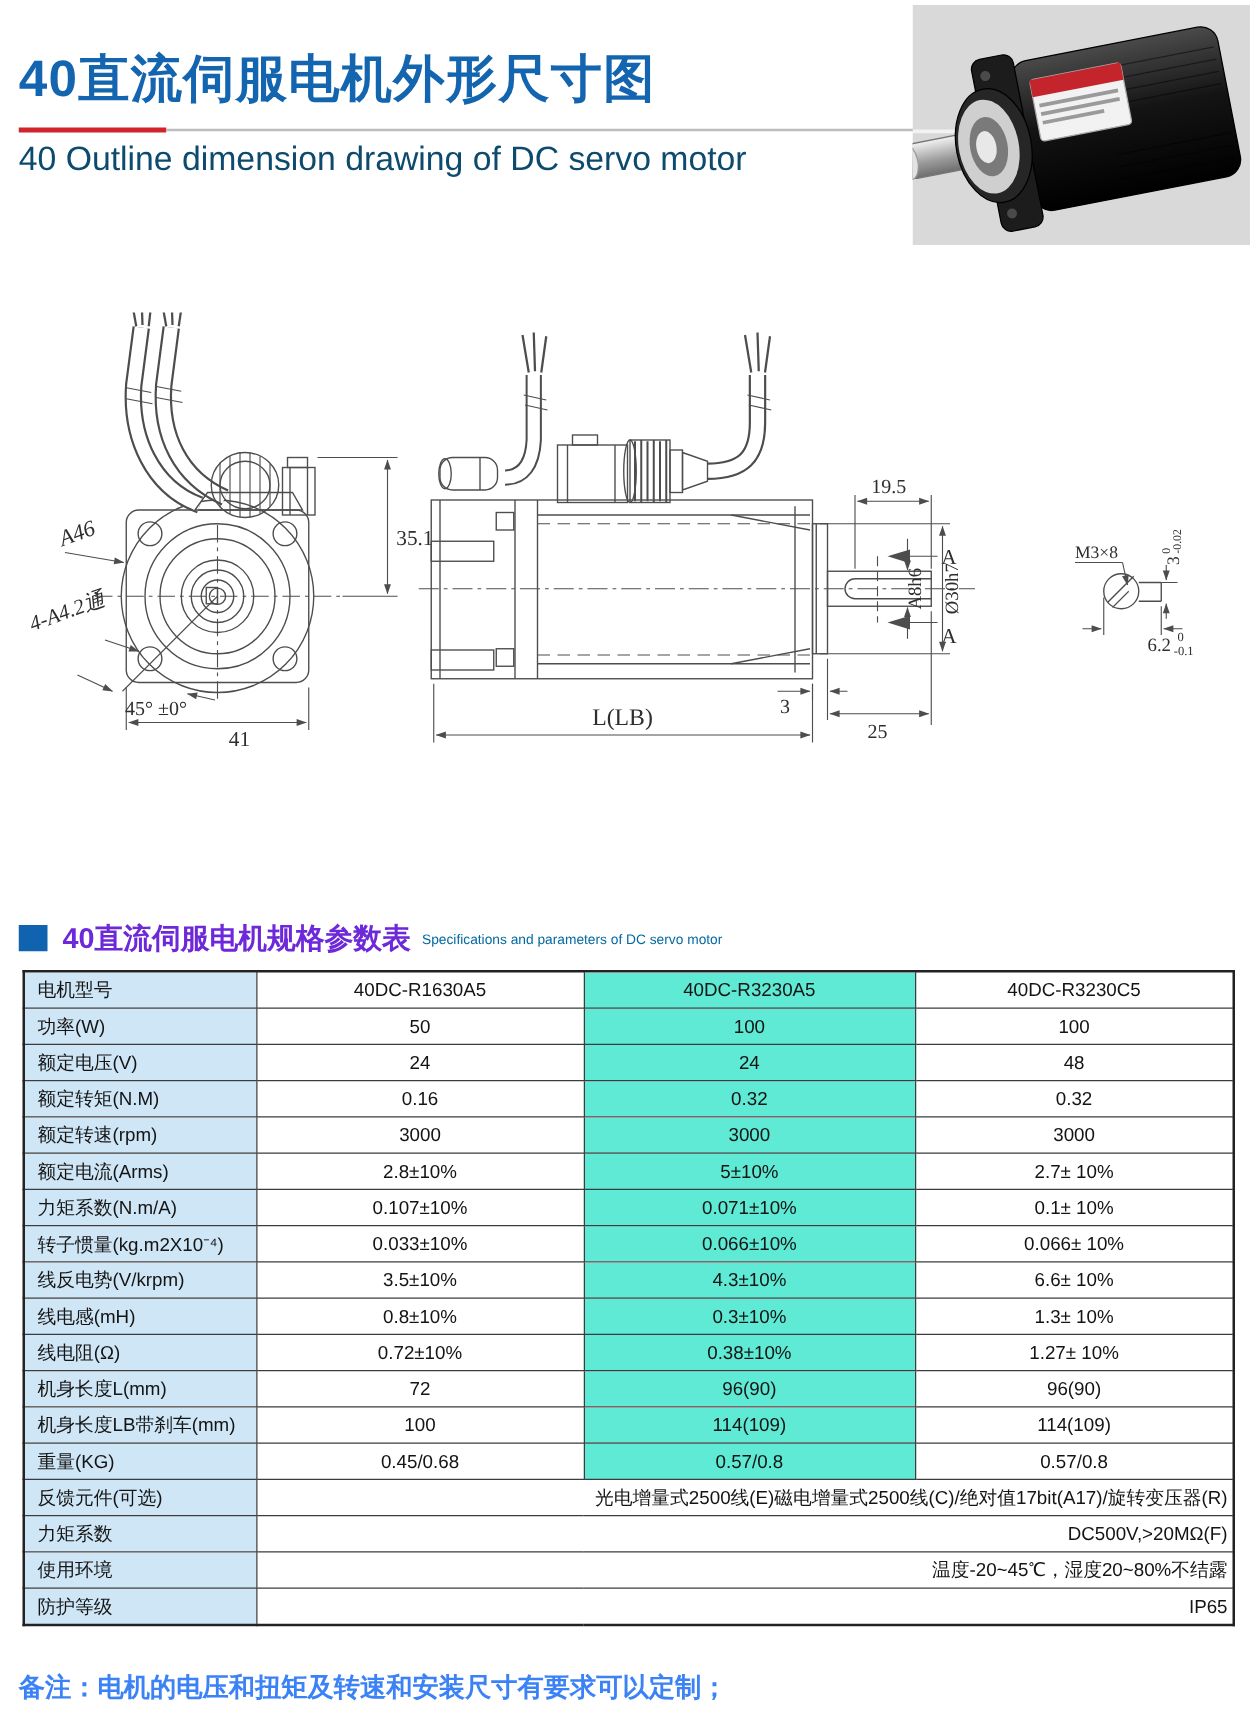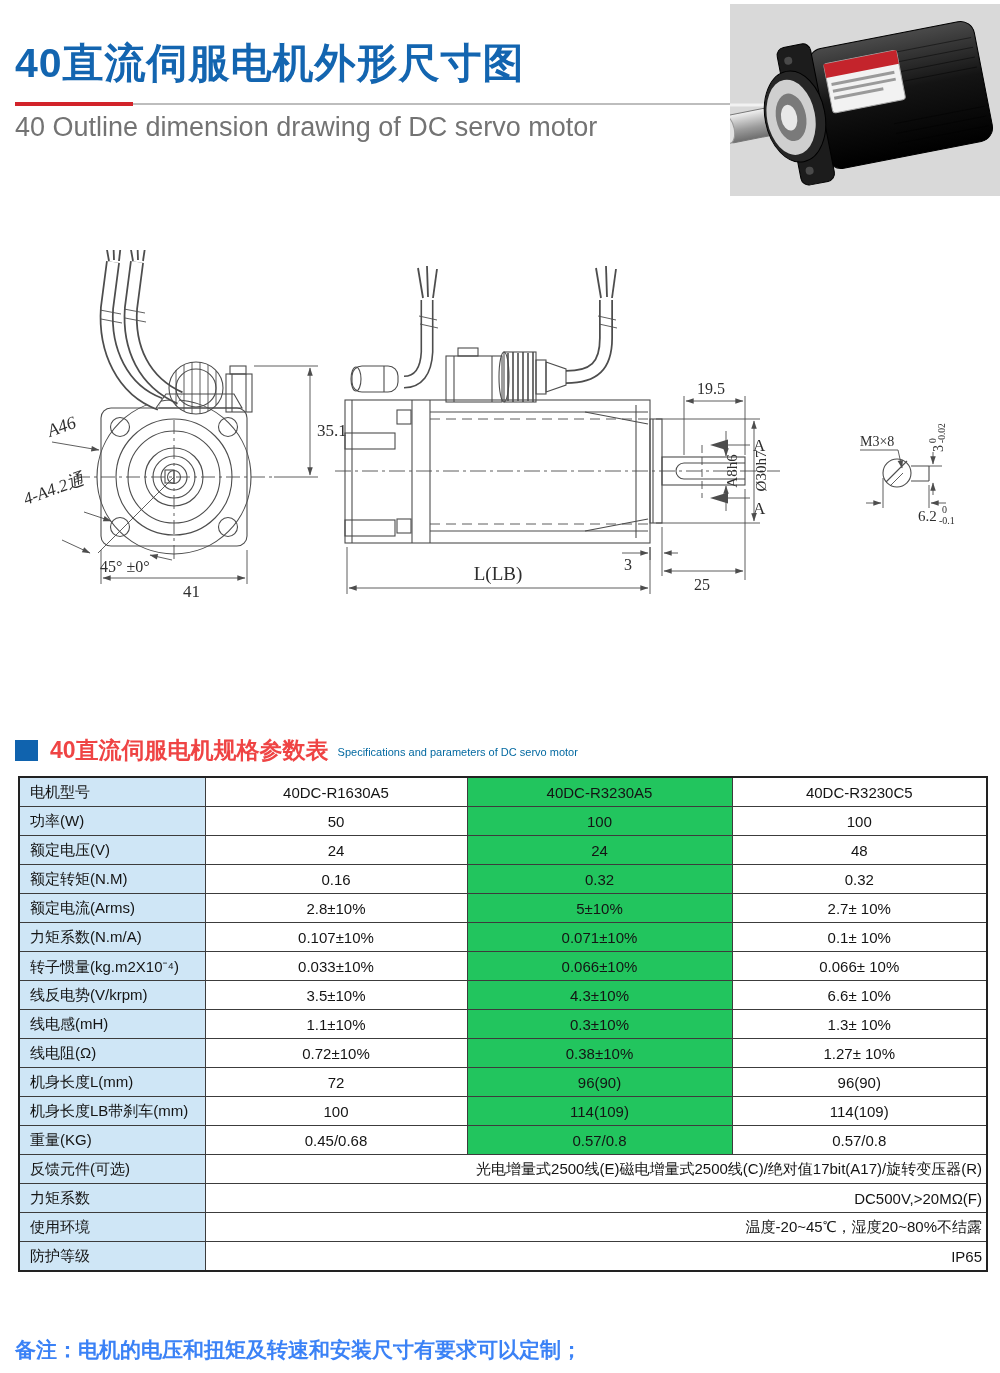--- a/index.html
+++ b/index.html
@@ -2,37 +2,37 @@
 <html><head>
 <meta charset="utf-8">
 <style>
   html,body{margin:0;padding:0;background:#888;}
   .page{position:relative;width:1000px;height:1373px;background:#ffffff;overflow:hidden;
         font-family:"Liberation Sans",sans-serif;color:#111;}
   
   .title-cn{position:absolute;left:15px;top:36px;font-size:41px;font-weight:bold;color:#1365b0;letter-spacing:1px;white-space:nowrap;}
   .rule-red{position:absolute;left:15px;top:102px;width:118px;height:4px;background:#d2232a;}
   .rule-gray{position:absolute;left:133px;top:103px;width:637px;height:2px;background:#bdbdbd;}
-  .title-en{position:absolute;left:15px;top:112px;font-size:27px;color:#737373;white-space:nowrap;}
+  .title-en{position:absolute;left:15px;top:112px;font-size:27px;color:#0c4a6e;white-space:nowrap;}
   .photo{position:absolute;left:730px;top:4px;width:270px;height:192px;}
   
   .drawing{position:absolute;left:0;top:250px;width:1000px;height:360px;}
   
   .spec-head{position:absolute;left:15px;top:735px;display:flex;align-items:center;white-space:nowrap;}
   .spec-sq{width:23px;height:21px;background:#1063ae;margin-right:12px;flex:none;}
-  .spec-cn{font-size:23px;font-weight:bold;color:#ef4444;}
+  .spec-cn{font-size:23px;font-weight:bold;color:#6d28d9;}
   .spec-en{font-size:11px;color:#0369a1;margin-left:9px;padding-top:3px;}
   
   .spec-table{position:absolute;left:18px;top:776px;width:812px;border-collapse:collapse;table-layout:fixed;
               font-size:15px;color:#141414;}
   .spec-table td{border:1px solid #3c3c3c;height:28px;padding:0 4px;overflow:hidden;white-space:nowrap;}
   .spec-table{border:2px solid #222;}
   .spec-table td.lab{background:#cfe6f6;text-align:left;padding-left:10px;}
   .spec-table td.c{text-align:center;}
-  .spec-table td.blue{background:#22c55e;}
+  .spec-table td.blue{background:#5eead4;}
   .spec-table td.span-val{text-align:right;padding-left:12px;background:#fff;}
   .col0{width:186px;} .col1{width:262px;} .col2{width:265px;} .col3{width:255px;}
   
   .note{position:absolute;left:15px;top:1336px;font-size:21px;font-weight:bold;color:#3b82f6;white-space:nowrap;}
   
   .dwg{stroke:#4d4d4d;fill:none;stroke-width:1.1;}
   .dim{stroke:#4d4d4d;fill:none;stroke-width:0.9;}
   .dimtxt{font-family:"Liberation Serif",serif;fill:#2e2e2e;stroke:none;}
 </style>
 </head>
@@ -326,20 +326,26 @@
           <td class="c blue">24</td>
           <td class="c">48</td>
         </tr>
         <tr>
           <td class="lab">额定转矩(N.M)</td>
           <td class="c">0.16</td>
           <td class="c blue">0.32</td>
           <td class="c">0.32</td>
         </tr>
         <tr>
+          <td class="lab">额定转速(rpm)</td>
+          <td class="c">3000</td>
+          <td class="c blue">3000</td>
+          <td class="c">3000</td>
+        </tr>
+        <tr>
           <td class="lab">额定电流(Arms)</td>
           <td class="c">2.8±10%</td>
           <td class="c blue">5±10%</td>
           <td class="c">2.7± 10%</td>
         </tr>
         <tr>
           <td class="lab">力矩系数(N.m/A)</td>
           <td class="c">0.107±10%</td>
           <td class="c blue">0.071±10%</td>
           <td class="c">0.1± 10%</td>
@@ -351,21 +357,21 @@
           <td class="c">0.066± 10%</td>
         </tr>
         <tr>
           <td class="lab">线反电势(V/krpm)</td>
           <td class="c">3.5±10%</td>
           <td class="c blue">4.3±10%</td>
           <td class="c">6.6± 10%</td>
         </tr>
         <tr>
           <td class="lab">线电感(mH)</td>
-          <td class="c">1.1±10%</td>
+          <td class="c">0.8±10%</td>
           <td class="c blue">0.3±10%</td>
           <td class="c">1.3± 10%</td>
         </tr>
         <tr>
           <td class="lab">线电阻(Ω)</td>
           <td class="c">0.72±10%</td>
           <td class="c blue">0.38±10%</td>
           <td class="c">1.27± 10%</td>
         </tr>
         <tr>

